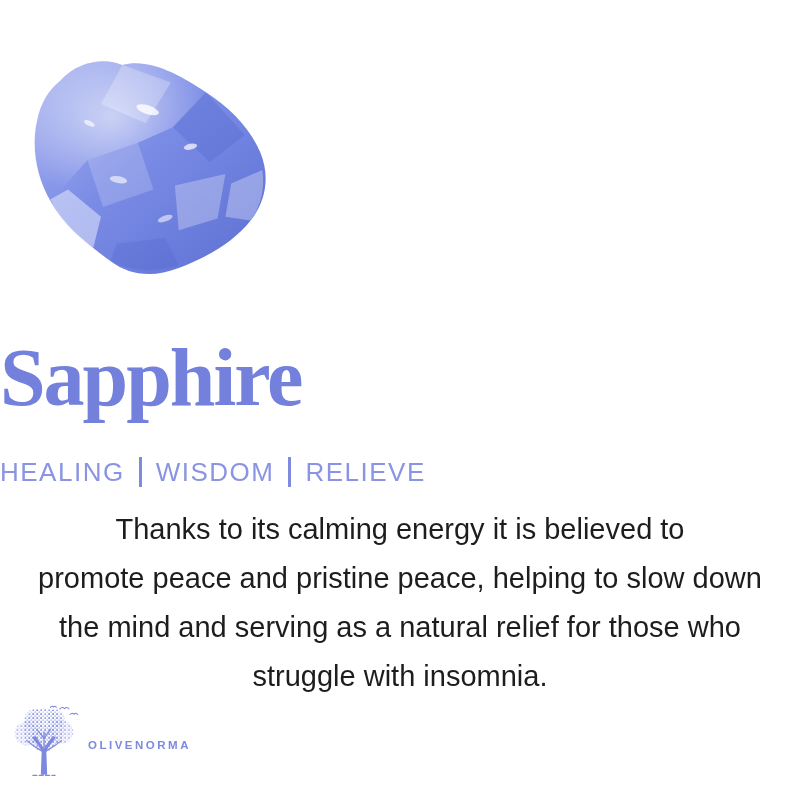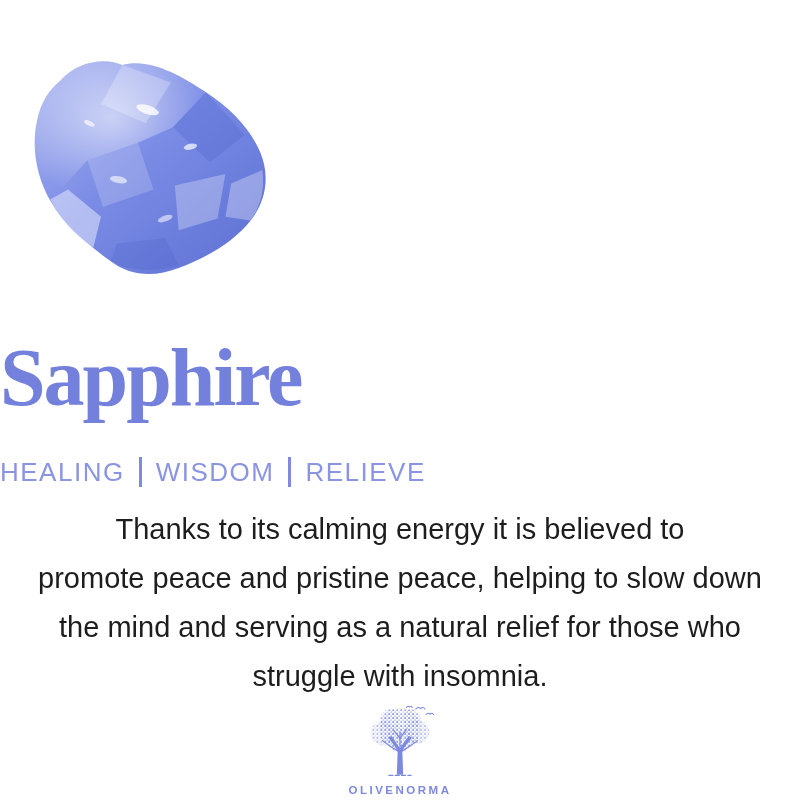--- a/index.html
+++ b/index.html
@@ -44,21 +44,21 @@
     margin-top: 18px;
     font-family: Liberation Sans, sans-serif;
     font-size: 29px;
     line-height: 49px;
     color: #1d1d1d;
     text-align: center;
   }
 
   .logo {
     margin-top: 4px;
-    display: flex; flex-direction: column; align-items: center;
+    display: flex; align-items: center;
   }
   .logo .brand {
     margin-top: 3px;
     font-family: "Liberation Sans", sans-serif;
     font-weight: 700;
     font-size: 11.5px;
     letter-spacing: 2.5px;
     color: #7d89df;
   }
 </style>

